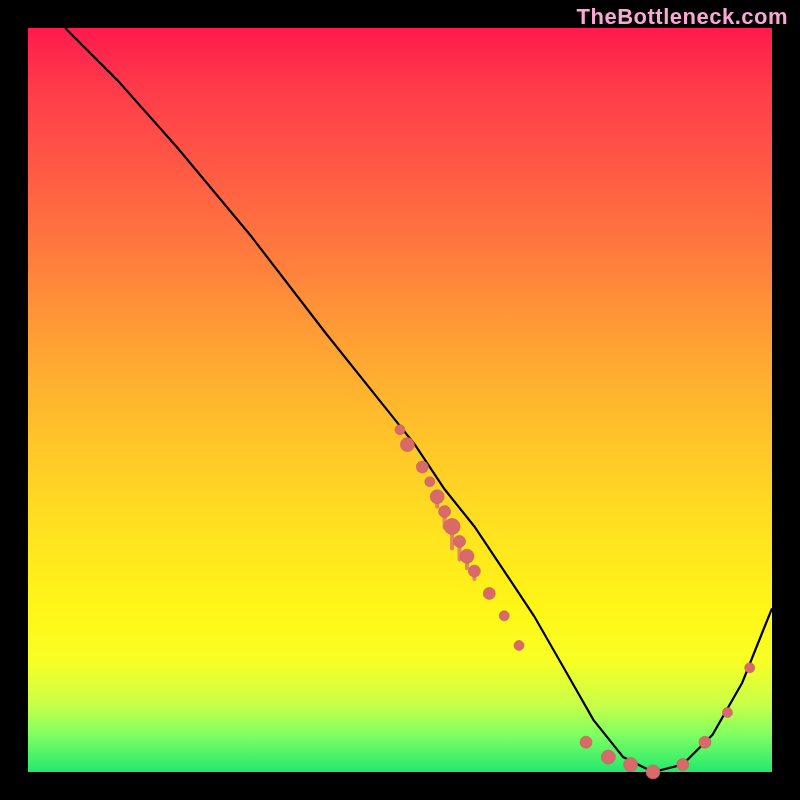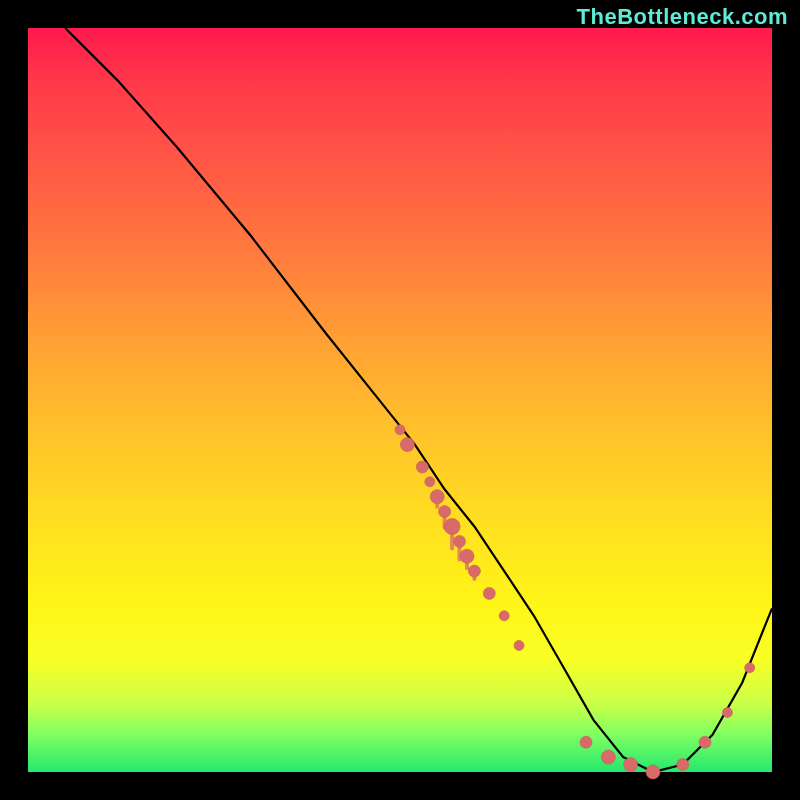--- a/index.html
+++ b/index.html
@@ -13,21 +13,21 @@
   }
   .wrap {
     position: relative;
     width: 800px;
     height: 800px;
   }
   .watermark {
     position: absolute;
     top: 4px;
     right: 12px;
-    color: #5eead4;
+    color: #f9a8d4;
     font-size: 22px;
     font-weight: bold;
     letter-spacing: 0.5px;
     z-index: 10;
   }
   .plot {
     position: absolute;
     left: 28px;
     top: 28px;
     width: 744px;

